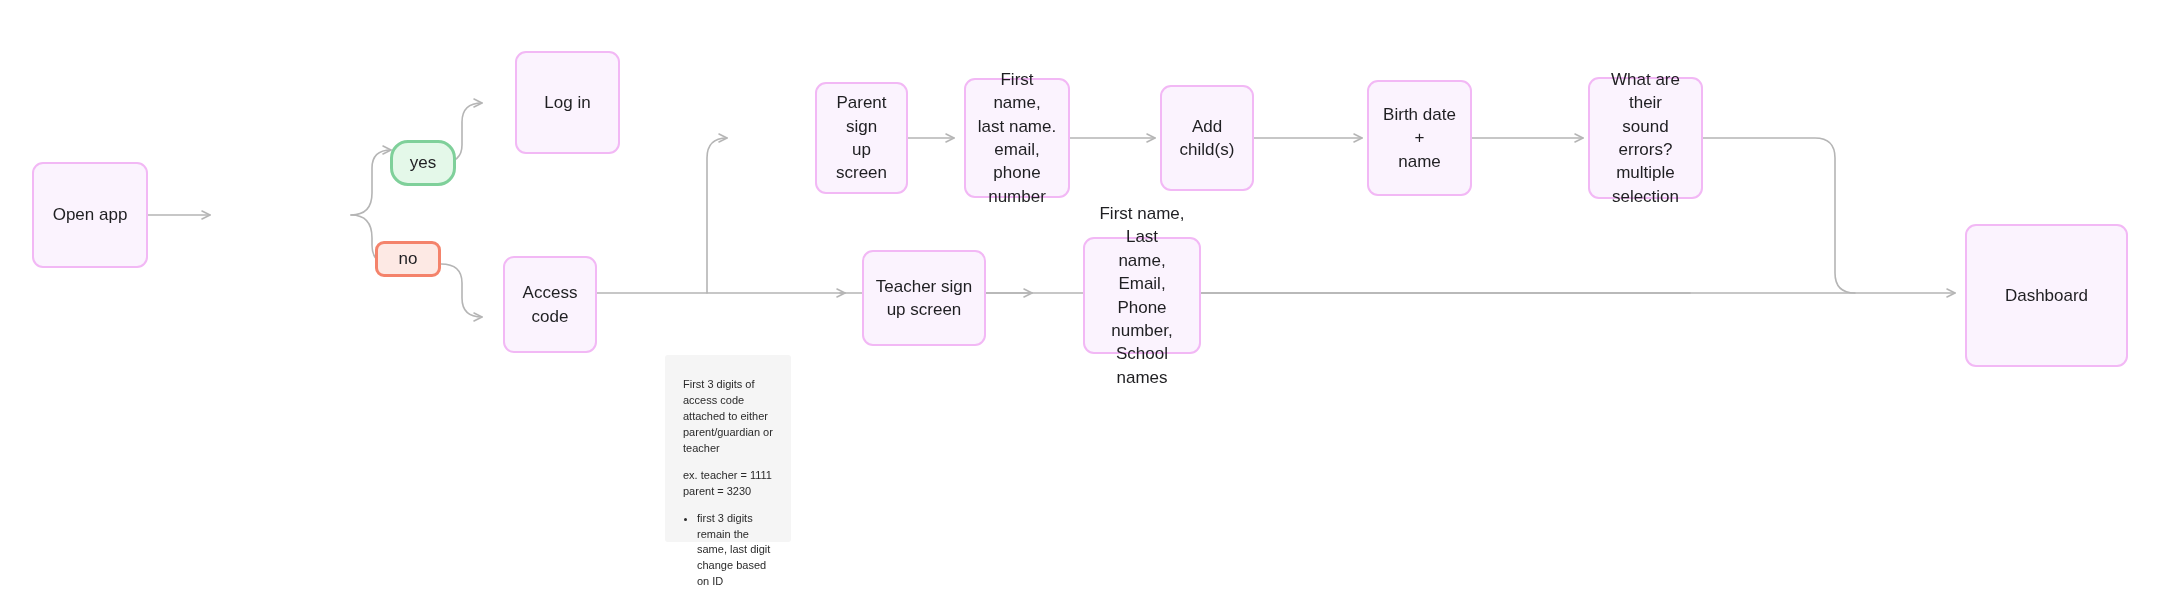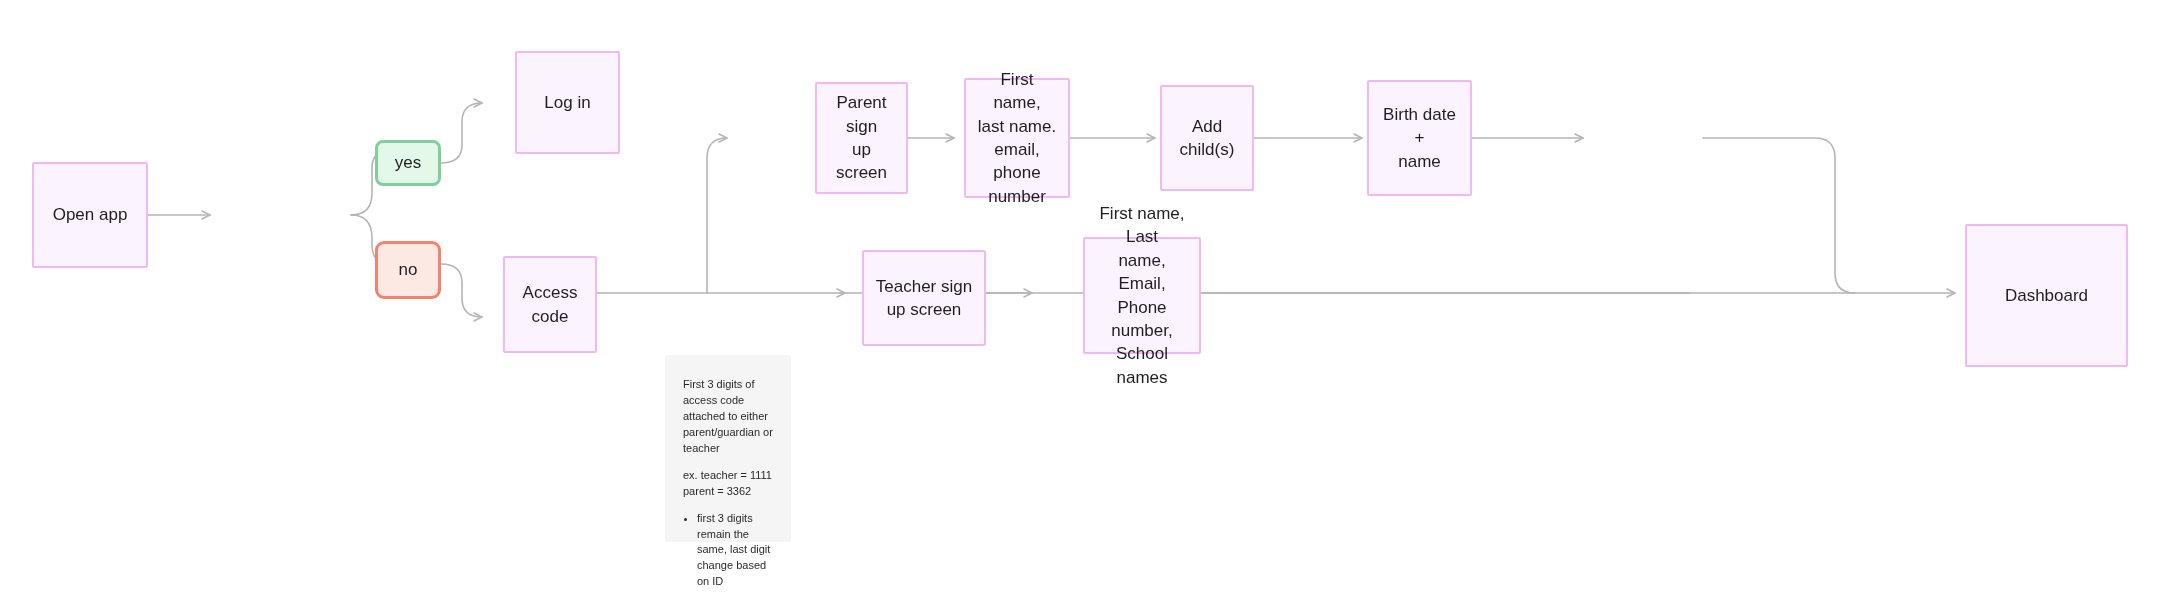--- a/index.html
+++ b/index.html
@@ -32,39 +32,40 @@
     pointer-events: none;
   }
 
   .node {
     position: absolute;
     box-sizing: border-box;
     display: flex;
     align-items: center;
     justify-content: center;
     text-align: center;
-    border-radius: 2px;
+    border-radius: 11px;
     line-height: 1.38;
     white-space: pre-line;
     z-index: 2;
   }
 
   .node-process {
     background: #fbf3fe;
     border: 2px solid #f2b8f5;
     font-size: 17px;
     color: #1f1f22;
     padding: 6px 10px;
   }
 
   .node-yes {
     background: #e4f8e9;
     border: 3px solid #7fd09a;
-    border-radius: 8px;
-    font-size: 17px;
+    border-radius: 18px;
+    font-size: 17px;
+    margin-left: 15px;
   }
 
   .node-no {
     background: #fde9e4;
     border: 3px solid #f4836b;
     border-radius: 9px;
     font-size: 17px;
   }
 
   .node-decision {
@@ -148,21 +149,21 @@
 
   <div class="node node-process" style="left:32px; top:162px; width:116px; height:106px;">
     <span>Open app</span>
   </div>
 
 
   <div class="node node-yes" style="left:375px; top:140px; width:66px; height:46px;">
     <span>yes</span>
   </div>
 
-  <div class="node node-no" style="left:375px; top:241px; width:66px; height:58px;">
+  <div class="node node-no" style="left:375px; top:241px; width:66px; height:36px;">
     <span>no</span>
   </div>
 
   <div class="node node-process" style="left:503px; top:256px; width:94px; height:97px;">
     <span>Access
 code</span>
   </div>
 
   <div class="node node-process" style="left:515px; top:51px; width:105px; height:103px;">
     <span>Log in</span>
@@ -182,20 +183,26 @@
 
   <div class="node node-process" style="left:1160px; top:85px; width:94px; height:106px;">
     <span>Add child(s)</span>
   </div>
 
   <div class="node node-process" style="left:1367px; top:80px; width:105px; height:116px;">
     <span>Birth date +
 name</span>
   </div>
 
+  <div class="node node-process" style="left:1588px; top:77px; width:115px; height:122px;">
+    <span>What are their
+sound errors?
+multiple
+selection</span>
+  </div>
 
   <div class="node node-process" style="left:862px; top:250px; width:124px; height:96px;">
     <span>Teacher sign
 up screen</span>
   </div>
 
   <div class="node node-process" style="left:1043px; top:237px; width:118px; height:117px;margin-left:40px;">
     <span>First name, Last
 name, Email,
 Phone number,
@@ -203,21 +210,21 @@
   </div>
 
   <div class="node node-process" style="left:1965px; top:224px; width:163px; height:143px;">
     <span>Dashboard</span>
   </div>
 
   <div class="sticky" style="left:665px; top:355px; width:126px; height:187px;">
     <p>First 3 digits of access code attached to either parent/guardian or teacher</p>
     <p style="">
       <span>ex. teacher = 1111</span><br>
-      <span>parent = 3362</span>
+      <span>parent = 3230</span>
     </p>
     <ul>
       <li>first 3 digits remain the same, last digit change based on ID</li>
     </ul>
 
   </div>
 
 </div>
 
 </body></html>

